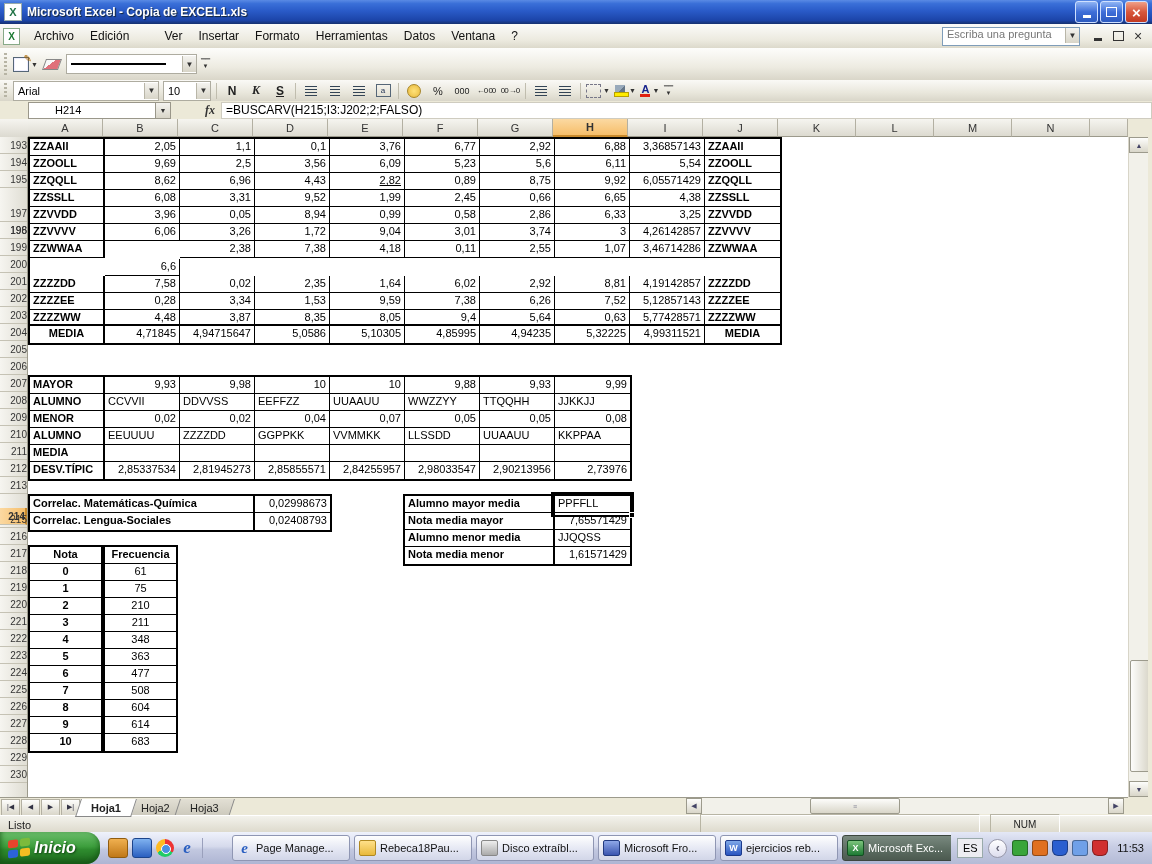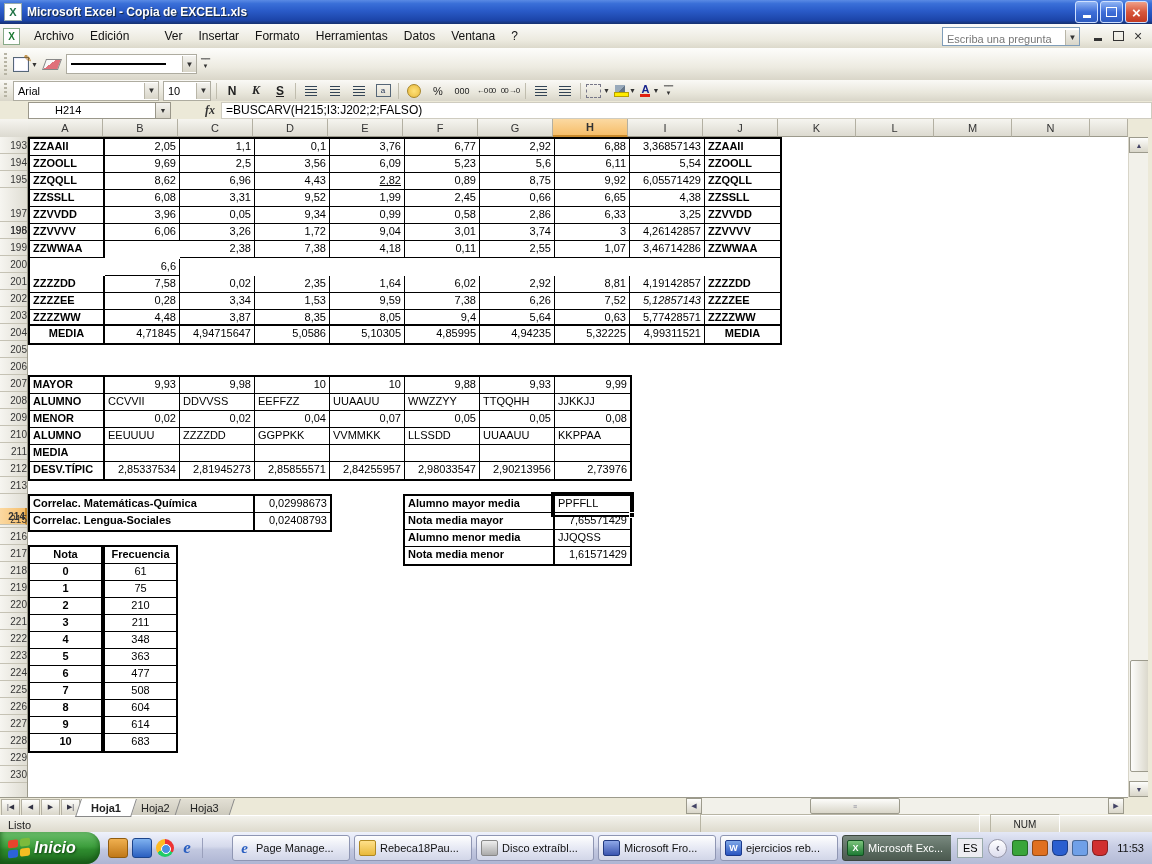--- a/index.html
+++ b/index.html
@@ -22,21 +22,21 @@
   .g-close::before{content:"×";font-size:15px;line-height:15px}
   
   .menubar{position:absolute;left:0;top:24px;width:1152px;height:24px;
     background:linear-gradient(180deg,#FBFBF9,#EBE9DE 70%,#DCD9CB);border-bottom:1px solid #c6c3b2;
     display:flex;align-items:center}
   .sheet-icon{width:15px;height:15px;margin:0 6px 0 3px;background:#fff;border:1px solid #8a8;color:#1b7a32;
     font-size:10px;font-weight:bold;display:flex;align-items:center;justify-content:center}
   .sheet-icon::before{content:"X"}
   .menu-item{padding:3px 8px;color:#111;font-size:12px}
   .question-box{margin-left:auto;width:132px;height:17px;background:#fff;border:1px solid #7f9db9;
-    display:flex;align-items:flex-end;color:#777;font-size:11px;padding-left:4px}
+    display:flex;align-items:flex-start;color:#777;font-size:11px;padding-left:4px}
   .question-box .qarrow{margin-left:auto;width:13px;height:15px;background:linear-gradient(#f4f3ef,#d8d5c8);
     border-left:1px solid #b9b6a8;display:flex;align-items:center;justify-content:center;color:#333;font-size:8px}
   .doc-btns{display:flex;gap:4px;margin:0 6px 0 10px;color:#333}
   .doc-btn{width:16px;height:15px;display:flex;align-items:center;justify-content:center;font-size:11px}
   
   .toolbar1{position:absolute;left:0;top:48px;width:1152px;height:32px;
     background:linear-gradient(180deg,#FDFDFB,#EDEBE1 60%,#D9D6C9);border-bottom:1px solid #c6c3b2;
     display:flex;align-items:center}
   .toolbar2{position:absolute;left:0;top:80px;width:1152px;height:21px;
     background:linear-gradient(180deg,#FAF9F6,#E9E7DC 60%,#D9D6C9);border-bottom:1px solid #c6c3b2;
@@ -412,21 +412,21 @@
           <div class="tcell num" style="width: 75px;">2,45</div>
           <div class="tcell num" style="width: 75px;">0,66</div>
           <div class="tcell num" style="width: 75px;">6,65</div>
           <div class="tcell num" style="width: 75px;">4,38</div>
           <div class="tcell bold" style="width: 75px;">ZZSSLL</div>
         </div>
         <div class="trow">
           <div class="tcell bold thickR" style="width: 75px;">ZZVVDD</div>
           <div class="tcell num" style="width: 75px;">3,96</div>
           <div class="tcell num" style="width: 75px;">0,05</div>
-          <div class="tcell num" style="width: 75px;">9,34</div>
+          <div class="tcell num" style="width: 75px;">8,94</div>
           <div class="tcell num" style="width: 75px;">0,99</div>
           <div class="tcell num" style="width: 75px;">0,58</div>
           <div class="tcell num" style="width: 75px;">2,86</div>
           <div class="tcell num" style="width: 75px;">6,33</div>
           <div class="tcell num" style="width: 75px;">3,25</div>
           <div class="tcell bold" style="width: 75px;">ZZVVDD</div>
         </div>
         <div class="trow">
           <div class="tcell bold thickR" style="width: 75px;">ZZVVVV</div>
           <div class="tcell num" style="width: 75px;">6,06</div>
@@ -465,21 +465,21 @@
         </div>
         <div class="trow">
           <div class="tcell bold thickR" style="width: 75px;">ZZZZEE</div>
           <div class="tcell num" style="width: 75px;">0,28</div>
           <div class="tcell num" style="width: 75px;">3,34</div>
           <div class="tcell num" style="width: 75px;">1,53</div>
           <div class="tcell num" style="width: 75px;">9,59</div>
           <div class="tcell num" style="width: 75px;">7,38</div>
           <div class="tcell num" style="width: 75px;">6,26</div>
           <div class="tcell num" style="width: 75px;">7,52</div>
-          <div class="tcell num" style="width: 75px; font-style: italic;">5,12857143</div>
+          <div class="tcell num" style="width: 75px;">5,12857143</div>
           <div class="tcell bold" style="width: 75px;">ZZZZEE</div>
         </div>
         <div class="trow">
           <div class="tcell bold thickR" style="width: 75px;">ZZZZWW</div>
           <div class="tcell num" style="width: 75px;">4,48</div>
           <div class="tcell num" style="width: 75px;">3,87</div>
           <div class="tcell num" style="width: 75px;">8,35</div>
           <div class="tcell num" style="width: 75px;">8,05</div>
           <div class="tcell num" style="width: 75px;">9,4</div>
           <div class="tcell num" style="width: 75px;">5,64</div>

